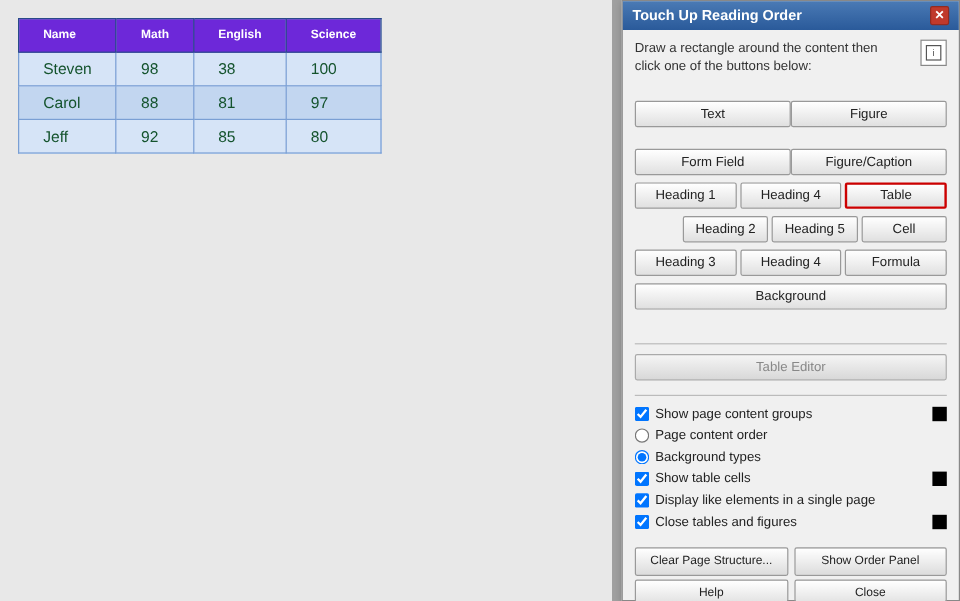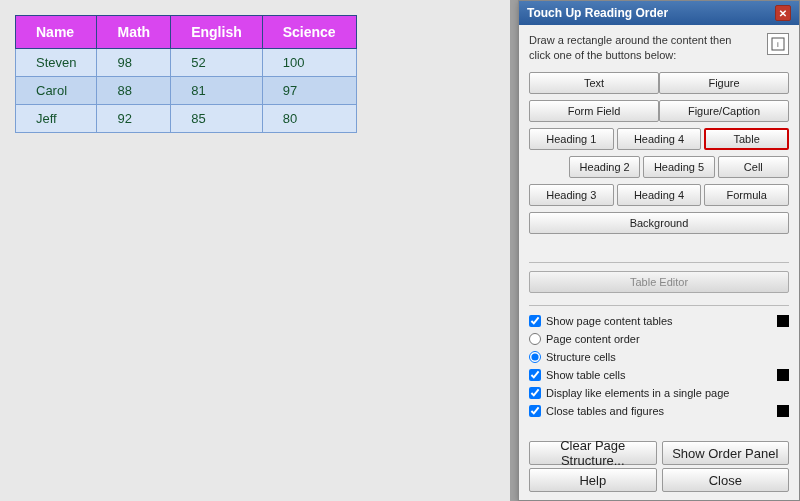--- a/index.html
+++ b/index.html
@@ -25,26 +25,26 @@
       justify-content: flex-start;
       padding: 15px;
     }
 
     .pdf-table {
       border-collapse: collapse;
       background: #c8daf5;
     }
 
     .pdf-table th {
-      background: #d946ef;
+      background: #6d28d9;
       color: white;
       font-weight: bold;
       padding: 8px 20px;
       border: 1px solid #2a4a8a;
-      font-size: 14px;
+      font-size: 10px;
       text-align: left;
     }
 
     .pdf-table td {
       padding: 6px 20px;
       border: 1px solid #7a9fd4;
       background: #d6e4f7;
       font-size: 13px;
       color: #14532d;
     }
@@ -128,20 +128,21 @@
       justify-content: center;
       flex-shrink: 0;
       font-size: 14px;
     }
 
     .btn-grid {
       display: grid;
       grid-template-columns: 1fr 1fr;
       gap: 0;
       margin-bottom: 2px;
+      margin-top: 12px;
     }
 
     .btn-single {
       width: 100%;
       margin-bottom: 20px;
     }
 
     .dialog-btn {
       background: linear-gradient(to bottom, #ffffff, #e0e0e0);
       border: 1px solid #999;
@@ -232,21 +233,21 @@
       display: grid;
       grid-template-columns: 1fr 1fr;
       gap: 5px;
     }
 
     .bottom-btn {
       background: linear-gradient(to bottom, #ffffff, #dcdcdc);
       border: 1px solid #999;
       border-radius: 2px;
       padding: 4px 6px;
-      font-size: 13px;
+      font-size: 10px;
       cursor: pointer;
       text-align: center;
       color: #222;
       height: 24px;
       display: flex;
       align-items: center;
       justify-content: center;
     }
 
     
@@ -269,21 +270,21 @@
         <th>Name</th>
         <th>Math</th>
         <th>English</th>
         <th>Science</th>
       </tr>
     </thead>
     <tbody id="table-body">
     <tr>
           <td>Steven</td>
           <td>98</td>
-          <td>52</td>
+          <td>38</td>
           <td>100</td>
         </tr>
         <tr>
           <td>Carol</td>
           <td>88</td>
           <td>81</td>
           <td>97</td>
         </tr>
         <tr>
           <td>Jeff</td>
@@ -345,32 +346,32 @@
     <button class="dialog-btn btn-single">Background</button>
 
     <div class="divider"></div>
 
     <div class="table-editor-btn">Table Editor</div>
 
     <div class="divider"></div>
 
     <div class="checkbox-row">
       <input type="checkbox" checked="" style="">
-      <span>Show page content tables</span>
+      <span>Show page content groups</span>
       <div class="black-square"></div>
     </div>
 
     <div class="radio-row">
       <input type="radio" name="view-mode" style="">
       <span>Page content order</span>
     </div>
 
     <div class="radio-row">
       <input type="radio" name="view-mode" checked="" style="">
-      <span>Structure cells</span>
+      <span>Background types</span>
     </div>
 
     <div class="checkbox-row">
       <input type="checkbox" checked="" style="">
       <span>Show table cells</span>
       <div class="black-square"></div>
     </div>
 
     <div class="checkbox-row">
       <input type="checkbox" checked="" style="">

